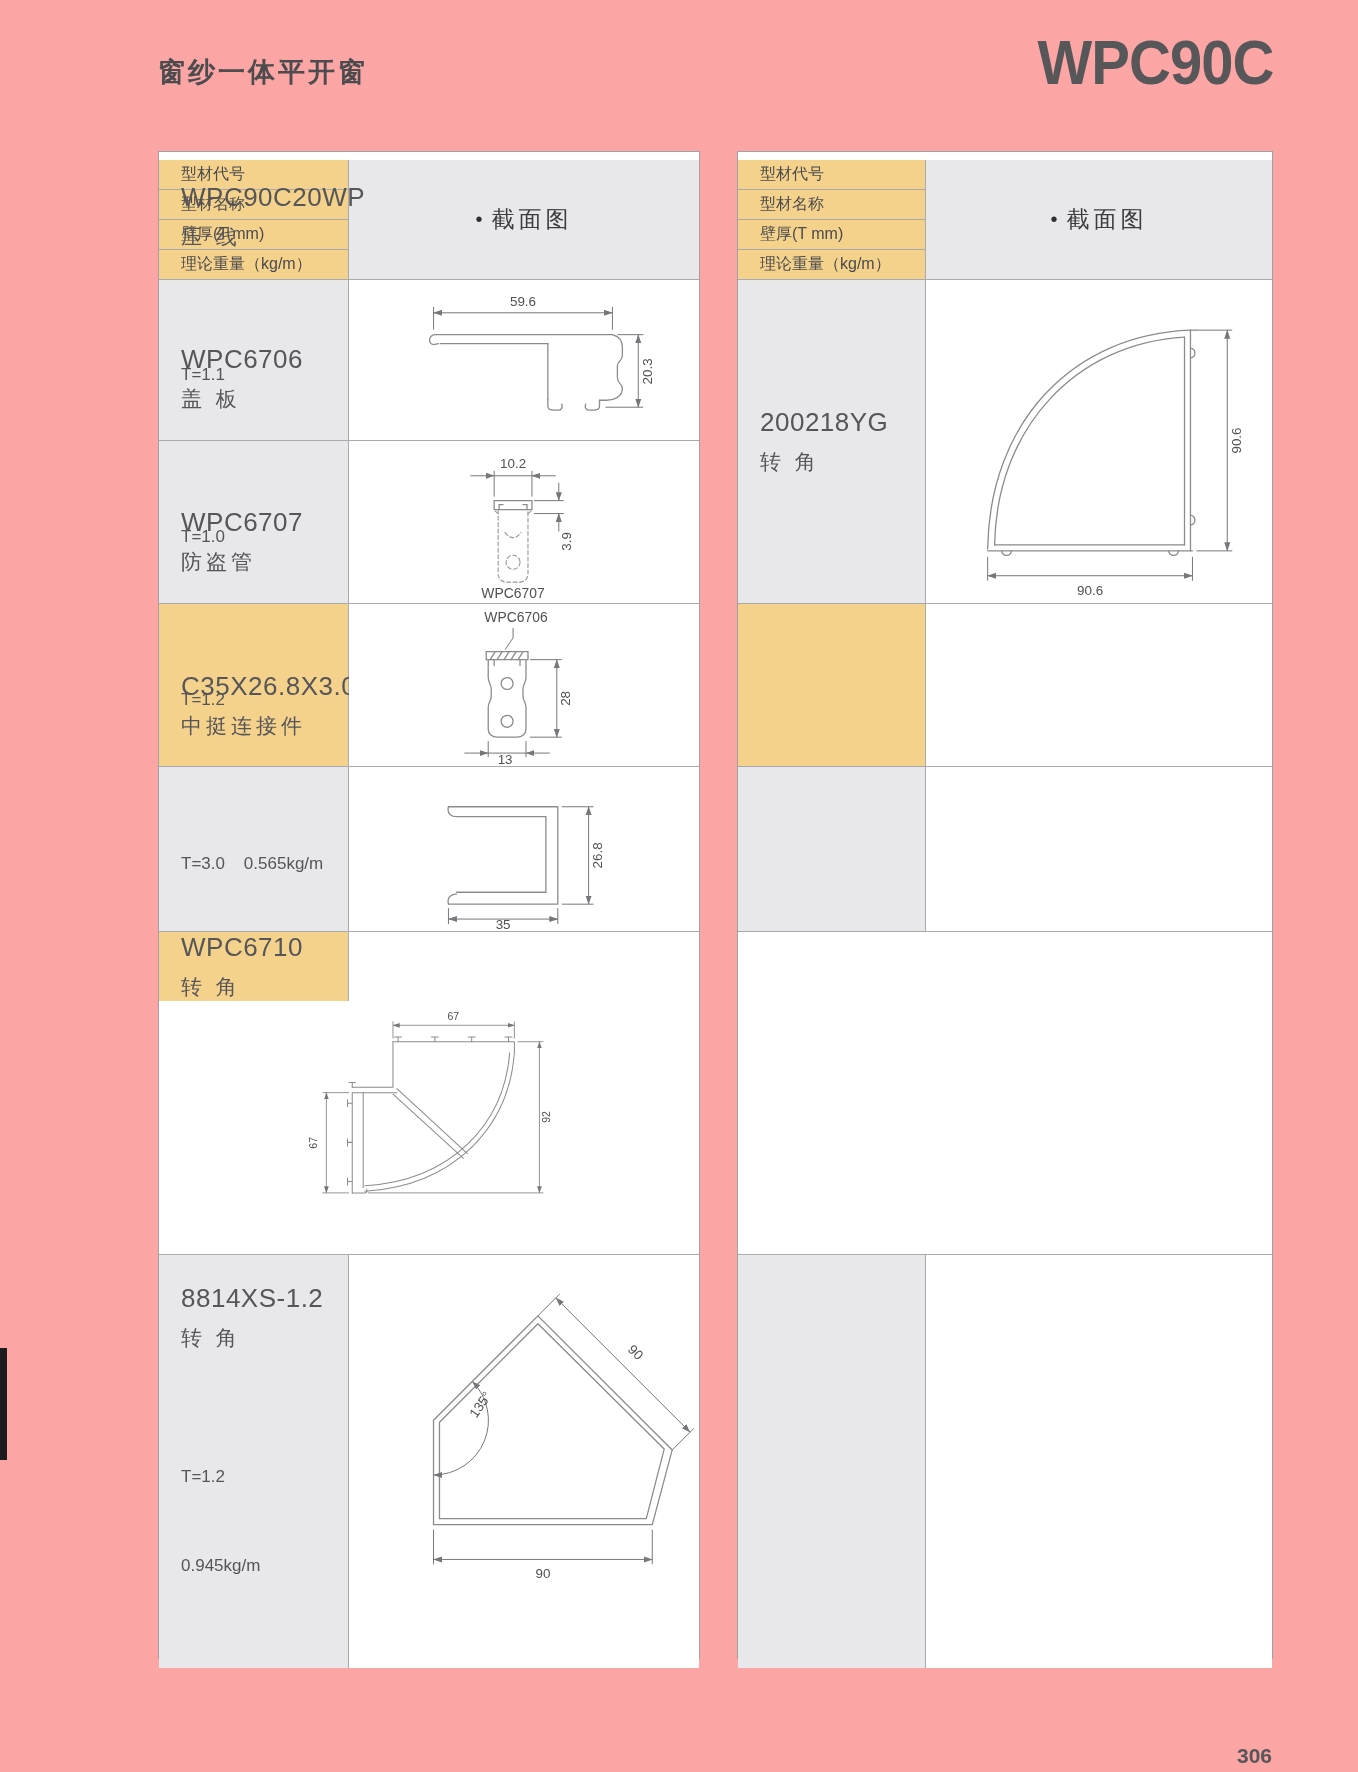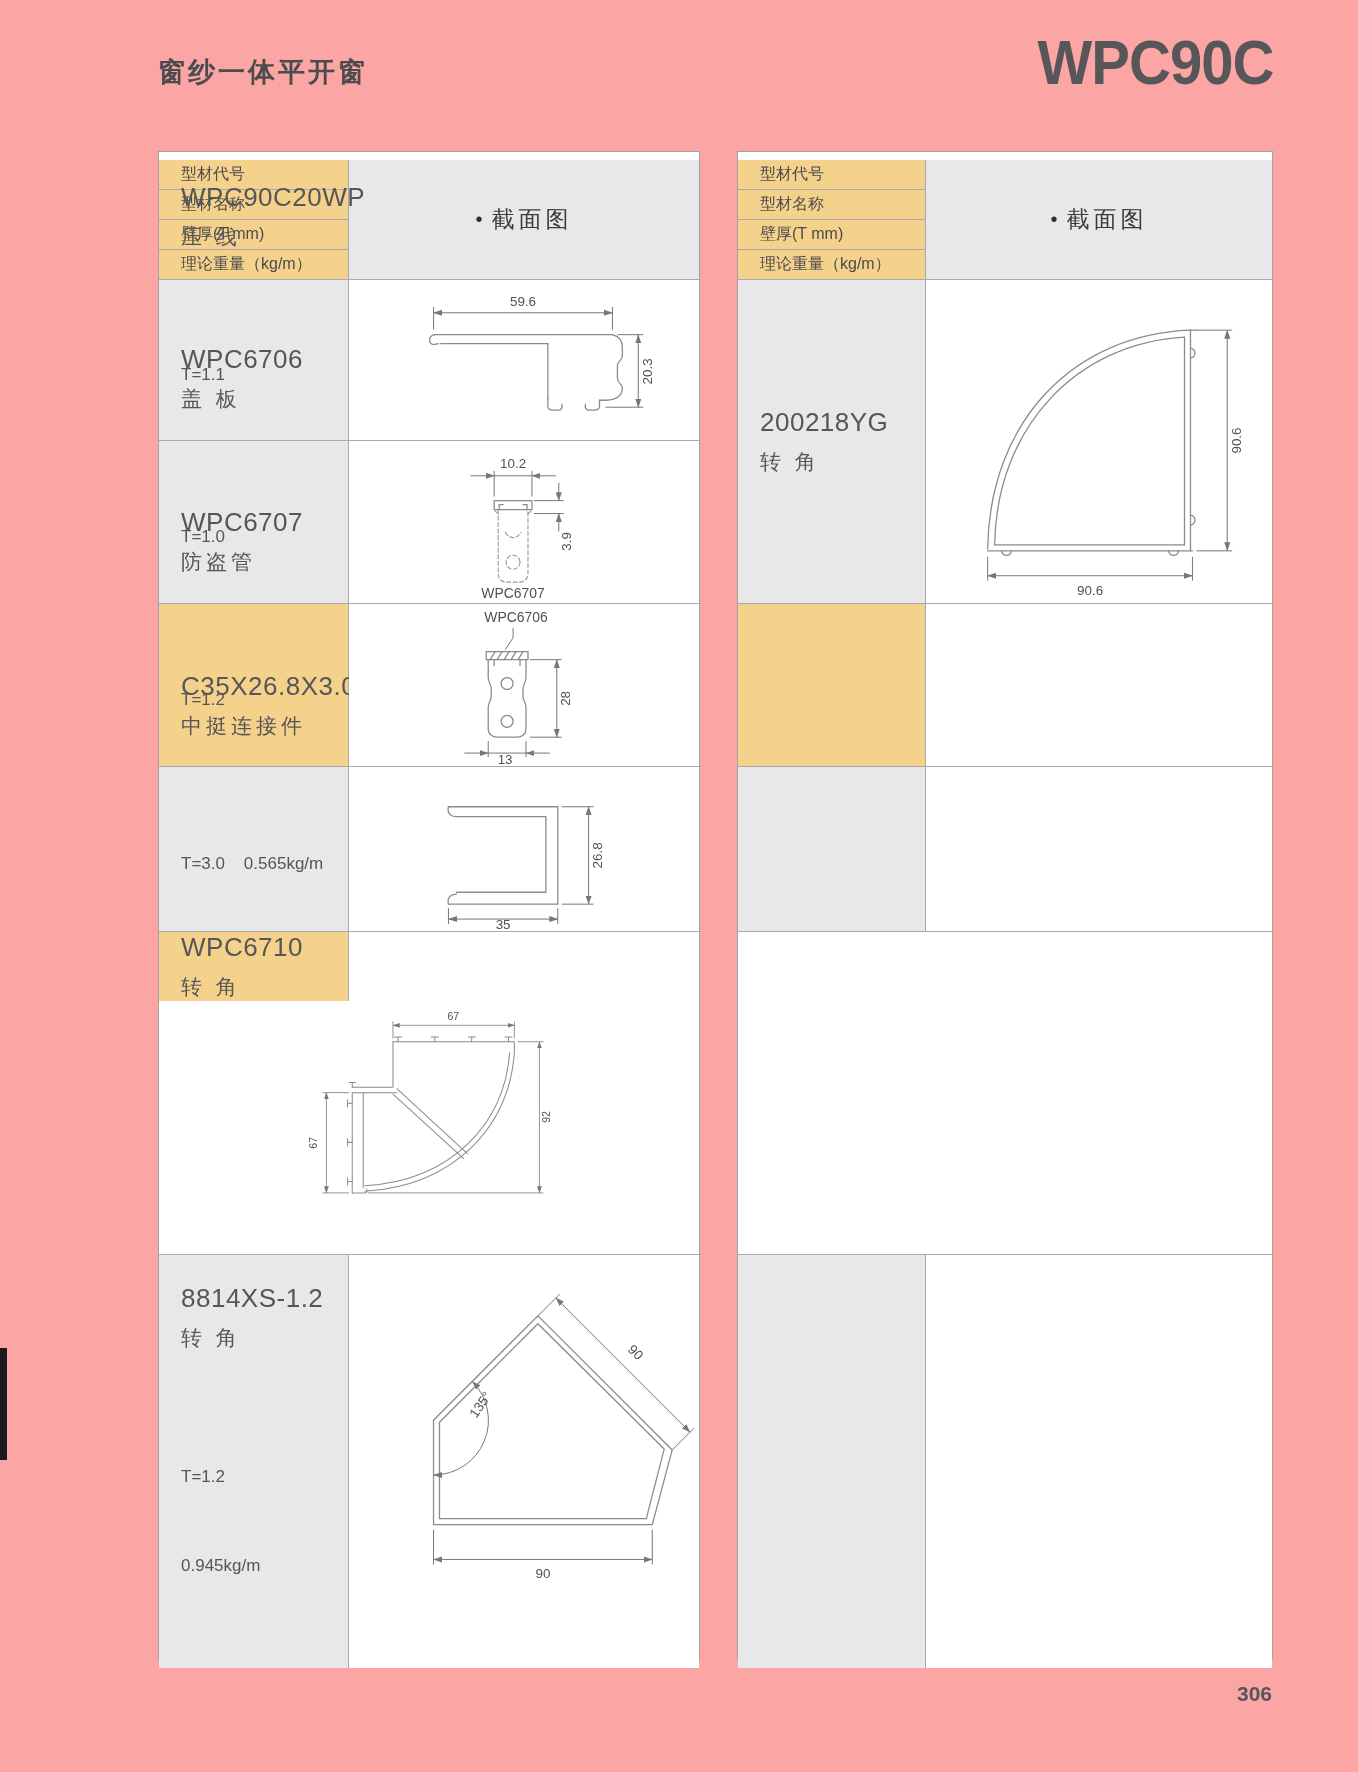--- a/index.html
+++ b/index.html
@@ -2,21 +2,21 @@
 <html><head>
 <meta charset="utf-8">
 <style>
   html,body{margin:0;padding:0;background:#ffffff;}
   .page{position:relative;width:1358px;height:1772px;background:#fca5a5;overflow:hidden;
         font-family:"Liberation Sans","DejaVu Sans",sans-serif;color:#58585a;}
   .title-left{position:absolute;left:158px;top:54px;font-size:27px;font-weight:bold;
               letter-spacing:3px;color:#4c4c4e;}
   .title-right{position:absolute;right:84px;top:26px;font-size:63px;font-weight:bold;
                color:#57575a;letter-spacing:-1px;transform:scale(.92,1);transform-origin:right top;}
-  .page-num{position:absolute;right:86px;top:1682px;font-size:21px;font-weight:bold;color:#57575a;}
+  .page-num{position:absolute;right:86px;top:1744px;font-size:21px;font-weight:bold;color:#57575a;}
   .binding{position:absolute;left:0;top:1348px;width:7px;height:112px;background:#1b1b1b;}
 
   .ptable{position:absolute;top:151px;border:1px solid #a0a0a5;box-sizing:border-box;background:#fff;}
   .ptable.lt{left:158px;width:542px;height:1508px;}
   .ptable.rt{left:737px;width:536px;height:1508px;}
 
   .thead{display:flex;height:120px;margin-top:8px;}
   .hlabels{width:190px;display:flex;flex-direction:column;}
   .rt .hlabels{width:188px;}
   .hcell{height:30px;box-sizing:border-box;background:#F5D28C;border-bottom:1px solid #aaaaae;

